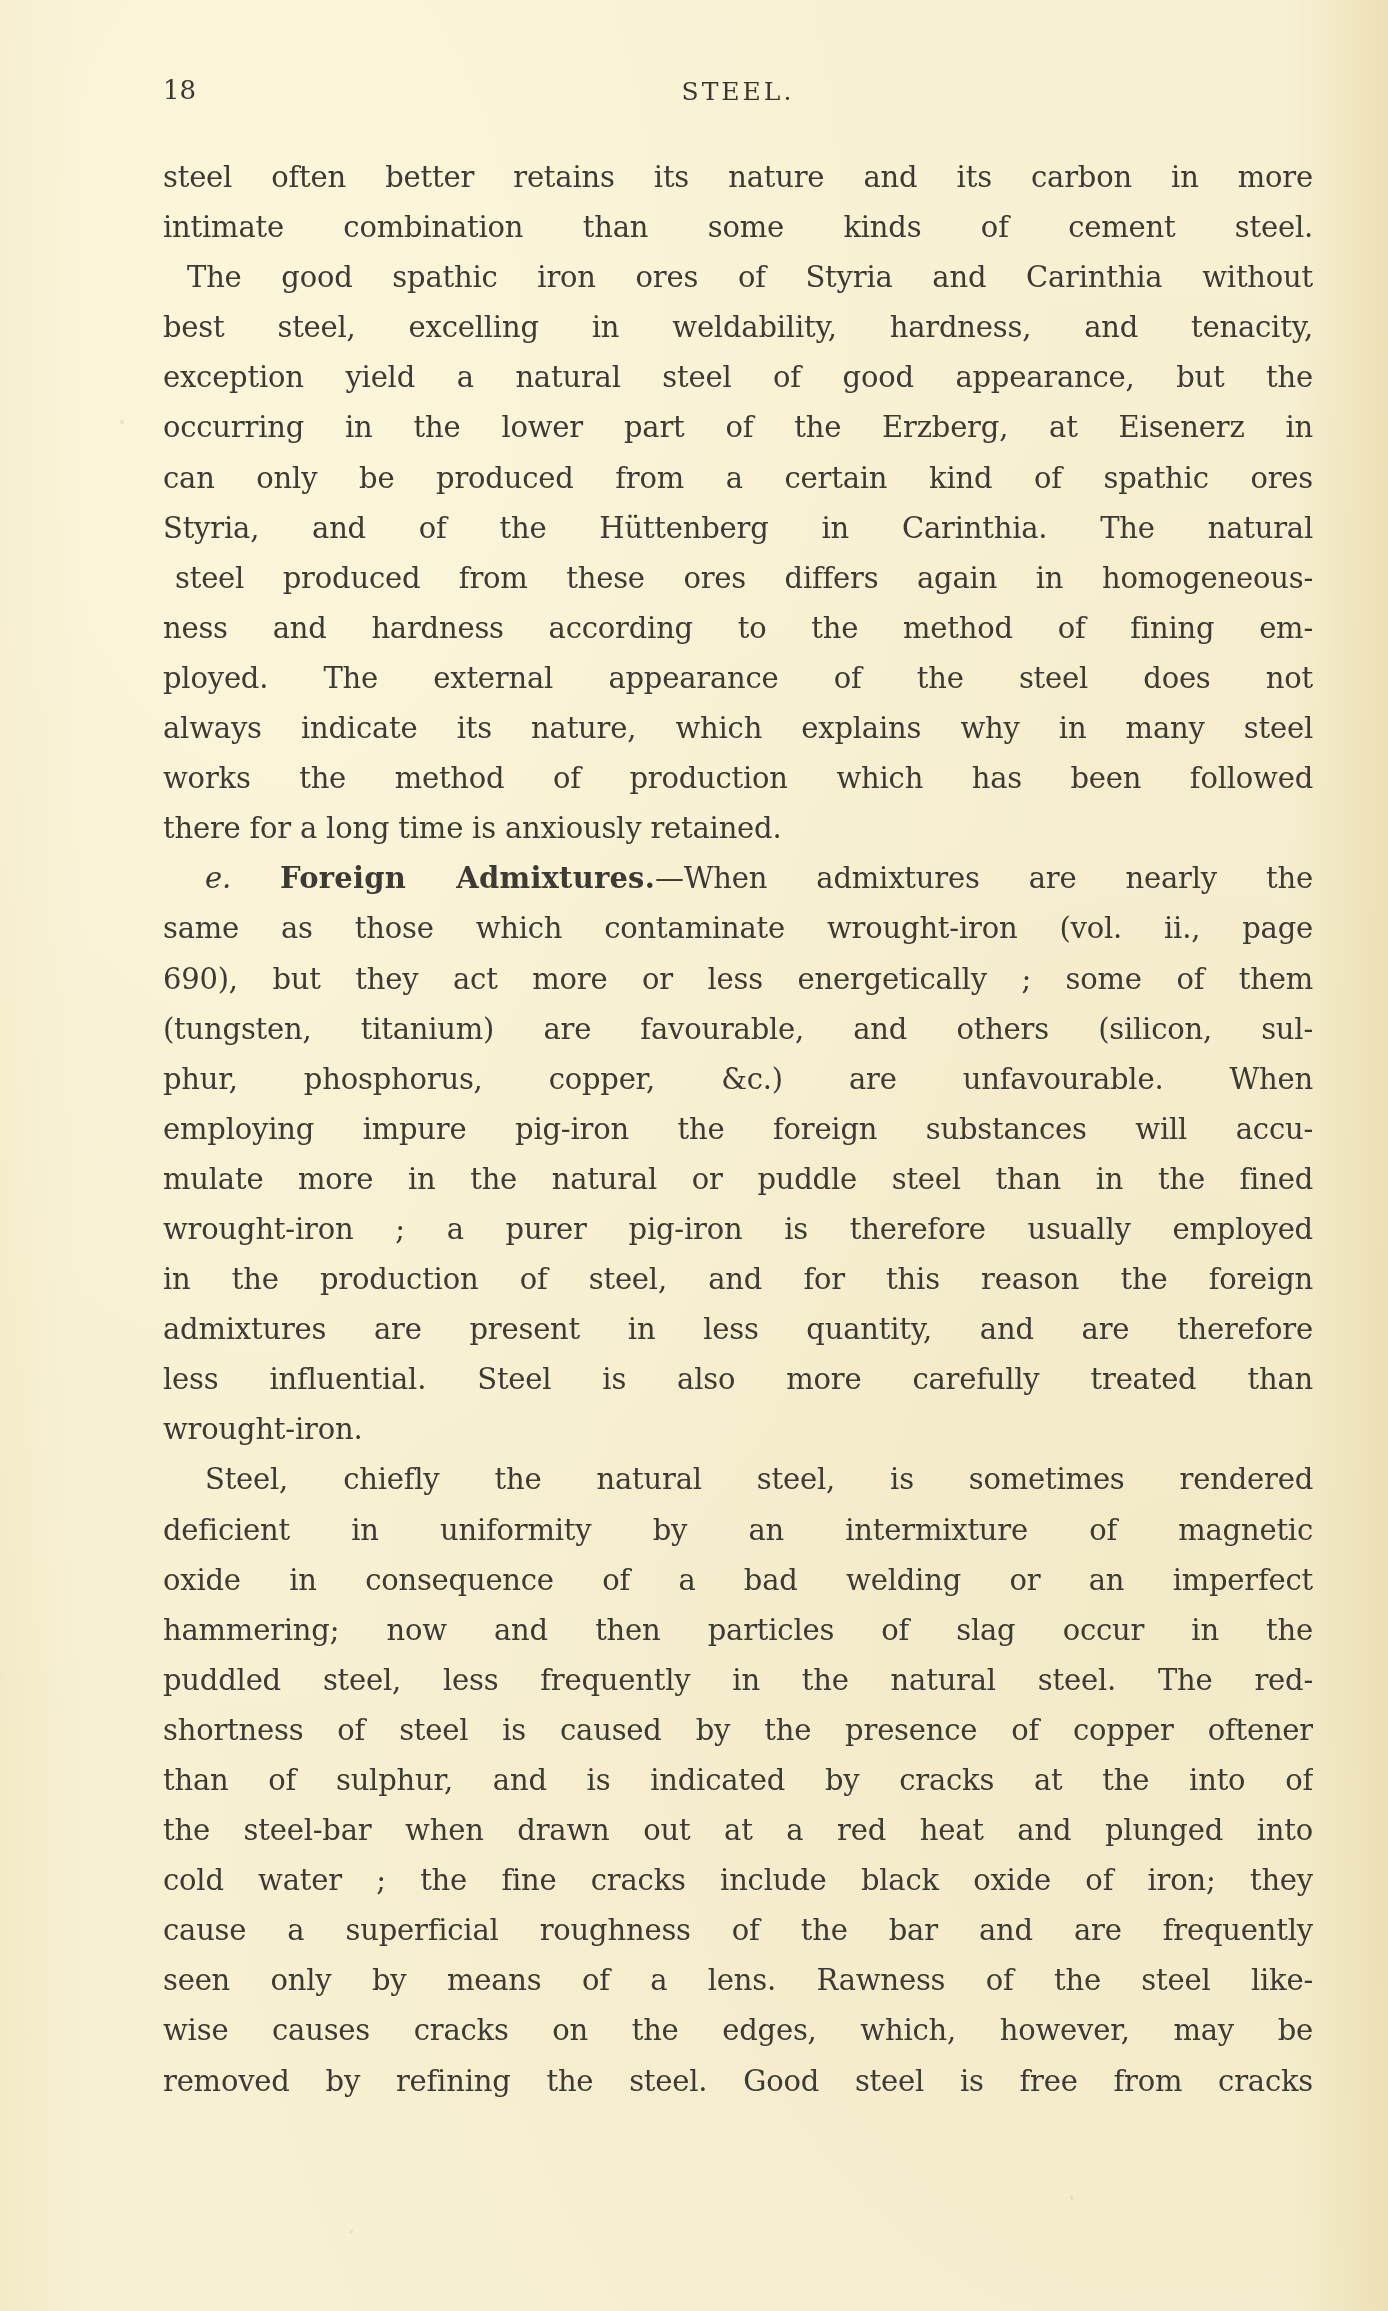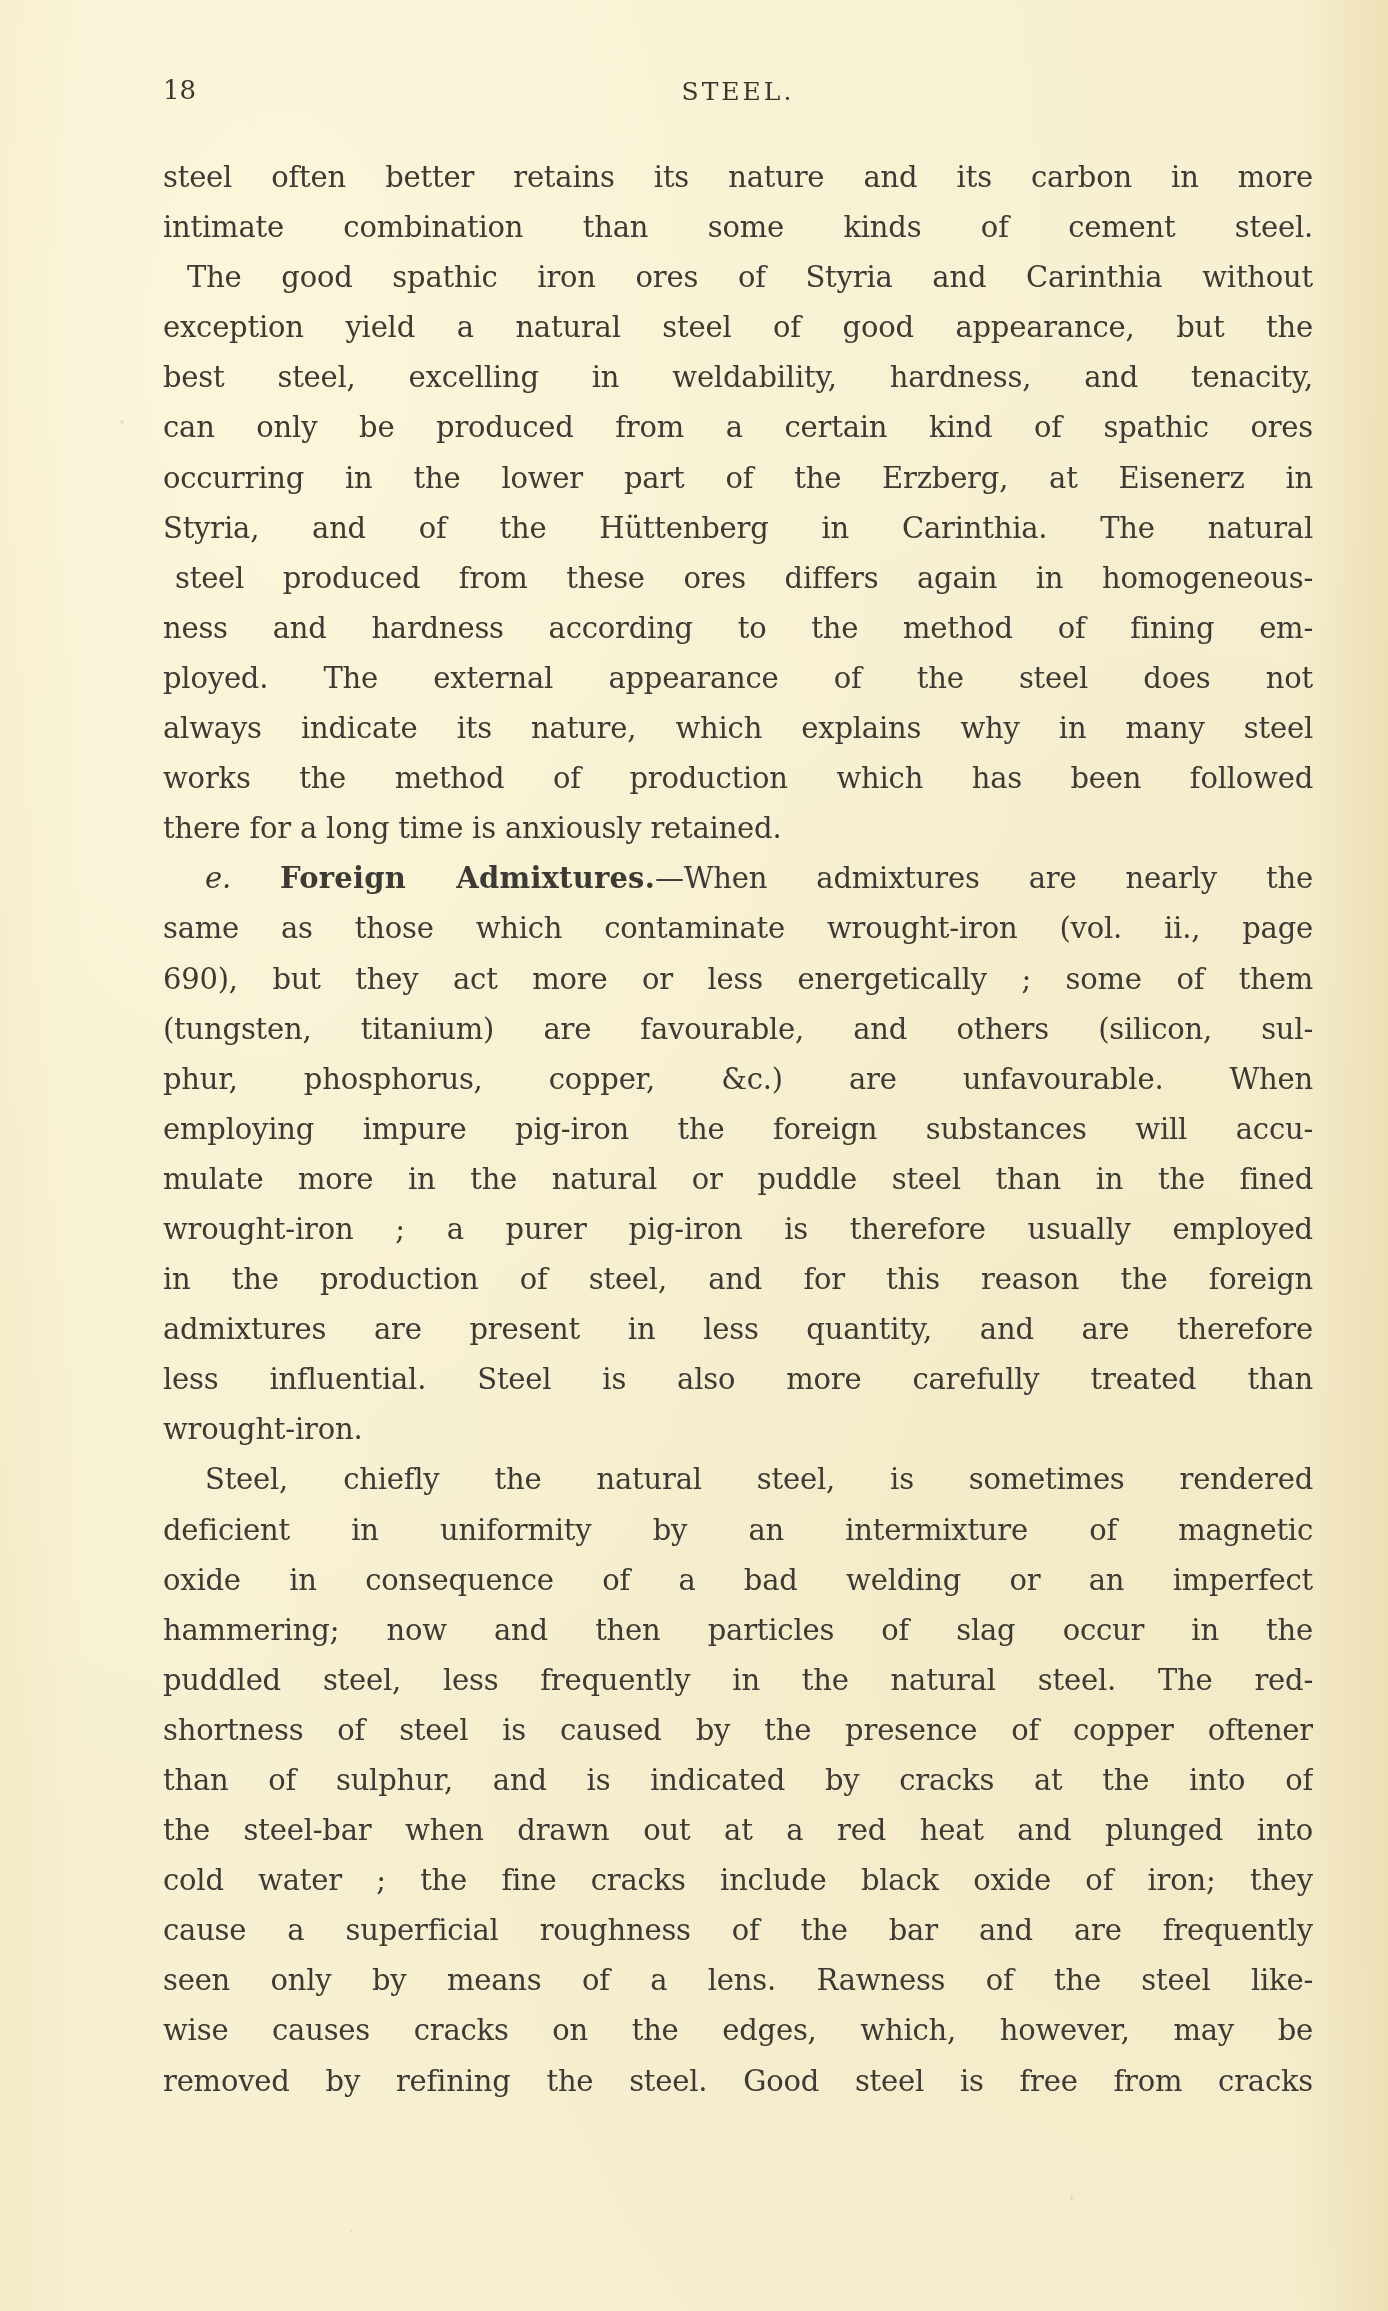--- a/index.html
+++ b/index.html
@@ -103,24 +103,24 @@
     <span class="page-number">18</span>
     <span class="running-title">STEEL.</span>
   </div>
 
   <div class="body-text">
 
     <div class="paragraph">
       <span class="line" style="white-space: normal; overflow: hidden;">steel often better retains its nature and its carbon in more</span>
       <span class="line" style="white-space: normal; overflow: hidden;">intimate combination than some kinds of cement steel.</span>
       <span class="line" style="white-space: normal; overflow: hidden; margin-left: 24px;">The good spathic iron ores of Styria and Carinthia without</span>
+      <span class="line" style="white-space: normal; overflow: hidden;">best steel, excelling in weldability, hardness, and tenacity,</span>
       <span class="line" style="white-space: normal; overflow: hidden;">exception yield a natural steel of good appearance, but the</span>
-      <span class="line" style="white-space: normal; overflow: hidden;">best steel, excelling in weldability, hardness, and tenacity,</span>
+      <span class="line" style="white-space: normal; overflow: hidden;">occurring in the lower part of the Erzberg, at Eisenerz in</span>
       <span class="line" style="white-space: normal; overflow: hidden;">can only be produced from a certain kind of spathic ores</span>
-      <span class="line" style="white-space: normal; overflow: hidden;">occurring in the lower part of the Erzberg, at Eisenerz in</span>
       <span class="line" style="white-space: normal; overflow: hidden;">Styria, and of the Hüttenberg in Carinthia. The natural</span>
       <span class="line" style="white-space: normal; overflow: hidden; margin-left: 12px;">steel produced from these ores differs again in homogeneous-</span>
       <span class="line" style="white-space: normal; overflow: hidden;">ness and hardness according to the method of fining em-</span>
       <span class="line" style="white-space: normal; overflow: hidden;">ployed. The external appearance of the steel does not</span>
       <span class="line" style="white-space: normal; overflow: hidden;">always indicate its nature, which explains why in many steel</span>
       <span class="line" style="white-space: normal; overflow: hidden;">works the method of production which has been followed</span>
       <span class="line last" style="white-space: normal; overflow: hidden;">there for a long time is anxiously retained.</span>
     </div>
 
     <div class="paragraph">

